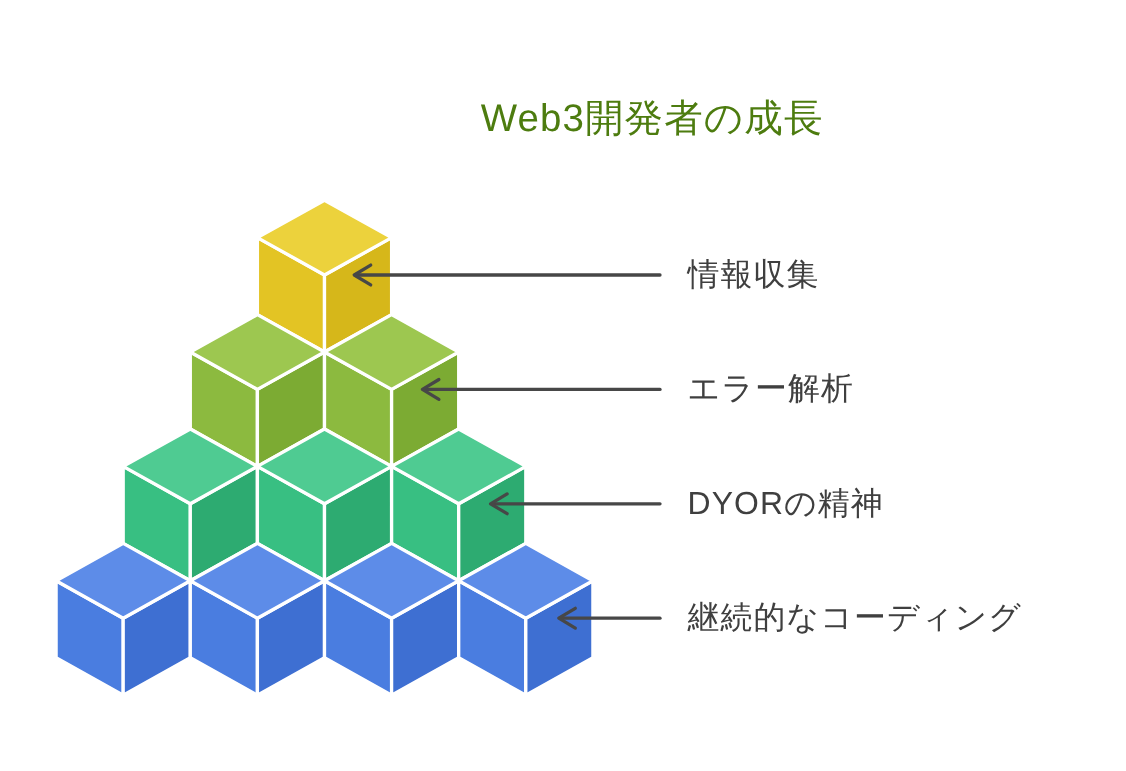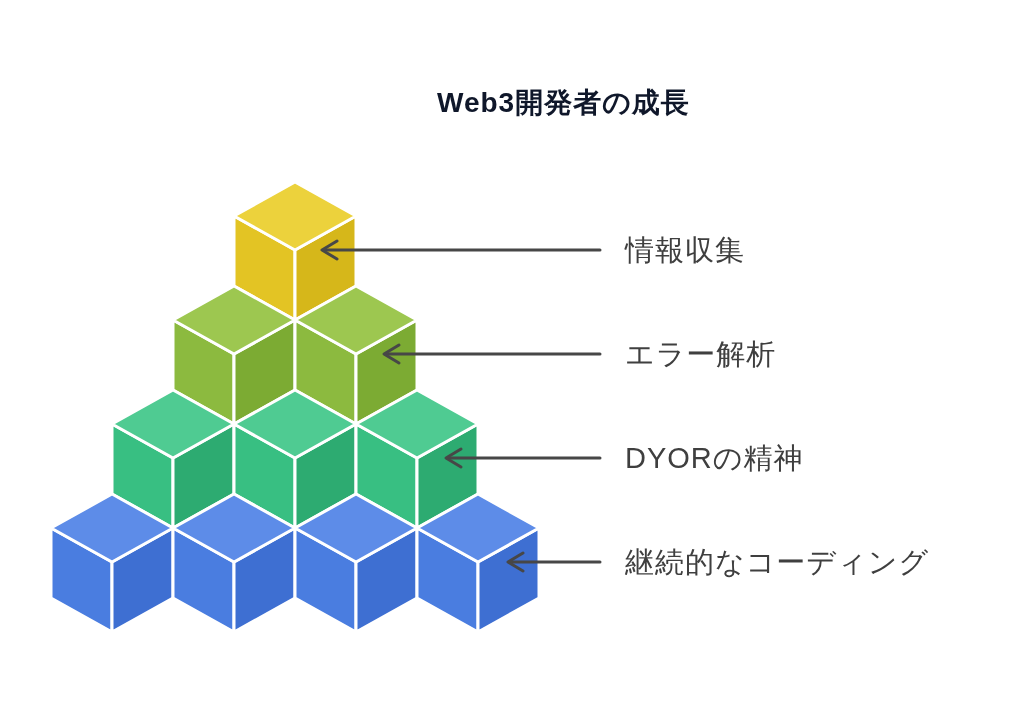--- a/index.html
+++ b/index.html
@@ -12,24 +12,24 @@
     position: relative;
     width: 1024px;
     height: 701px;
     background: #ffffff;
     overflow: hidden;
   }
   #diagram-title {
     position: absolute;
     left: 437px;
     top: 84px;
-    font-size: 28px;
-    font-weight: 700;
+    font-size: 35px;
+    font-weight: 400;
     letter-spacing: 1px;
-    color: #0f172a;
+    color: #4d7c0f;
     white-space: nowrap;
   }
   #diagram-svg {
     position: absolute;
     left: 0;
     top: 0;
   }
   .row-label {
     font-family: "Liberation Sans", "DejaVu Sans", sans-serif;
     font-size: 29px;

